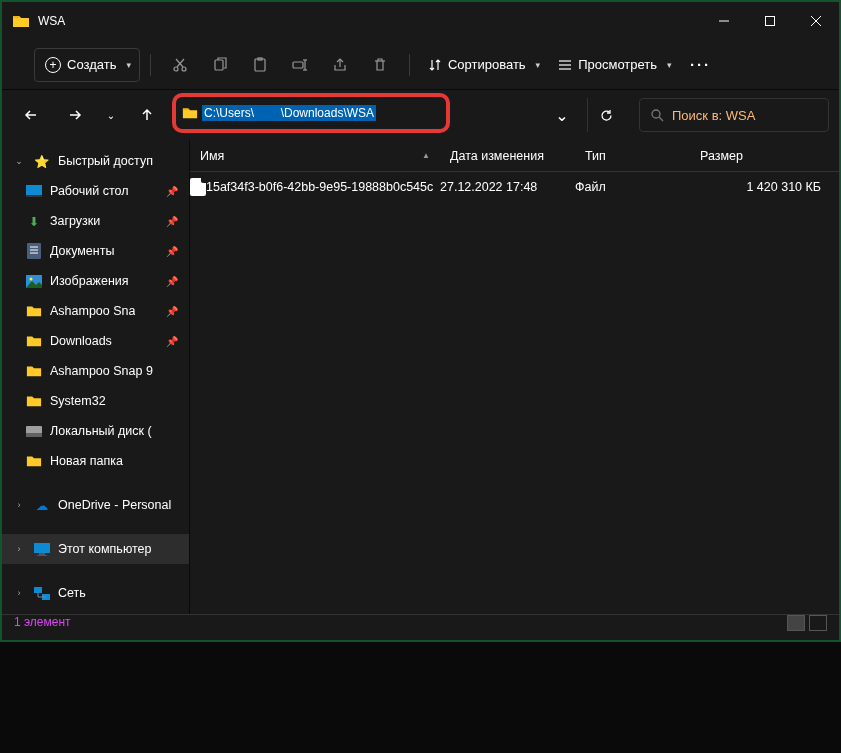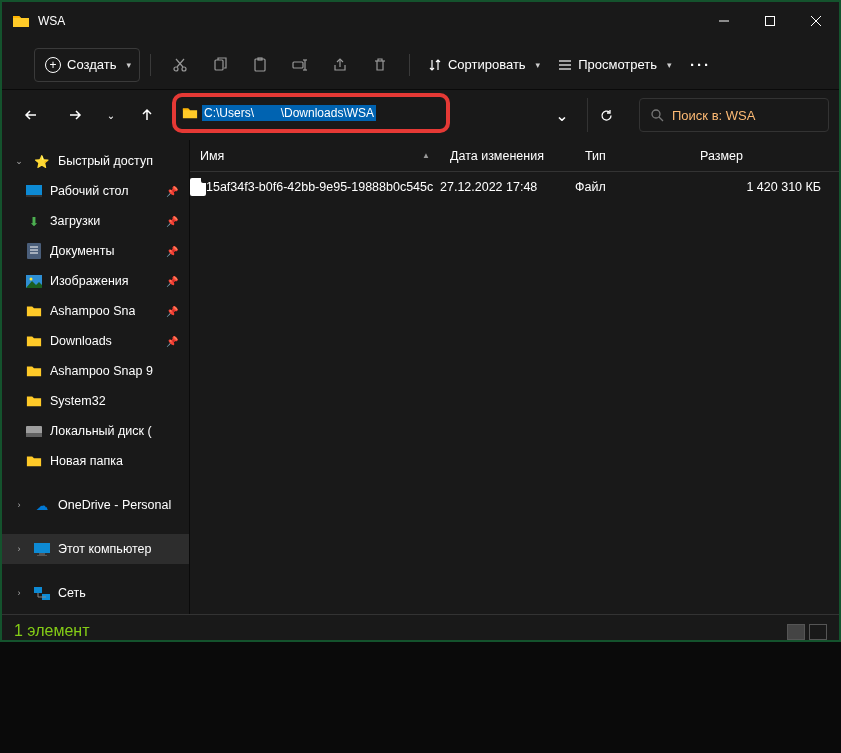--- a/index.html
+++ b/index.html
@@ -37,21 +37,21 @@
 .content { flex:1; display:flex; flex-direction:column; background:#191919; }
 .cols { height:32px; display:flex; align-items:center; border-bottom:1px solid #333; color:#fff; font-size:12.5px; }
 .col { padding:0 10px; cursor:pointer; height:100%; display:flex; align-items:center; justify-content:space-between; }
 .col .sort { font-size:8px; color:#999; }
 .c1 { width:250px; } .c2 { width:135px; } .c3 { width:115px; } .c4 { flex:1; }
 .rows { flex:1; overflow:auto; }
 .row { height:30px; display:flex; align-items:center; color:#fff; font-size:12.5px; cursor:pointer; }
 .row .c1 { display:flex; align-items:center; }
 .file-ico { width:16px; height:18px; background:#fff; border-radius:2px; position:relative; flex-shrink:0; }
 .file-ico::after { content:""; position:absolute; top:0; right:0; width:5px; height:5px; background:#191919; border-bottom-left-radius:2px; }
-.status { height:26px; border-top:1px solid #333; display:flex; align-items:flex-end; padding:0 12px; color:#84cc16; font-size:16px; justify-content:space-between; background:#191919; }
+.status { height:26px; border-top:1px solid #333; display:flex; align-items:flex-start; padding:0 12px; color:#d946ef; font-size:12px; justify-content:space-between; background:#191919; }
 .viewbtns { display:flex; gap:4px; }
 .vb { width:18px; height:16px; border:1px solid #555; cursor:pointer; }
 .vb.active { background:#444; }
 svg { display:block; }
 .folder-svg { width:16px; height:14px; }
 </style>
 </head>
 <body>
 
 <div class="window">

